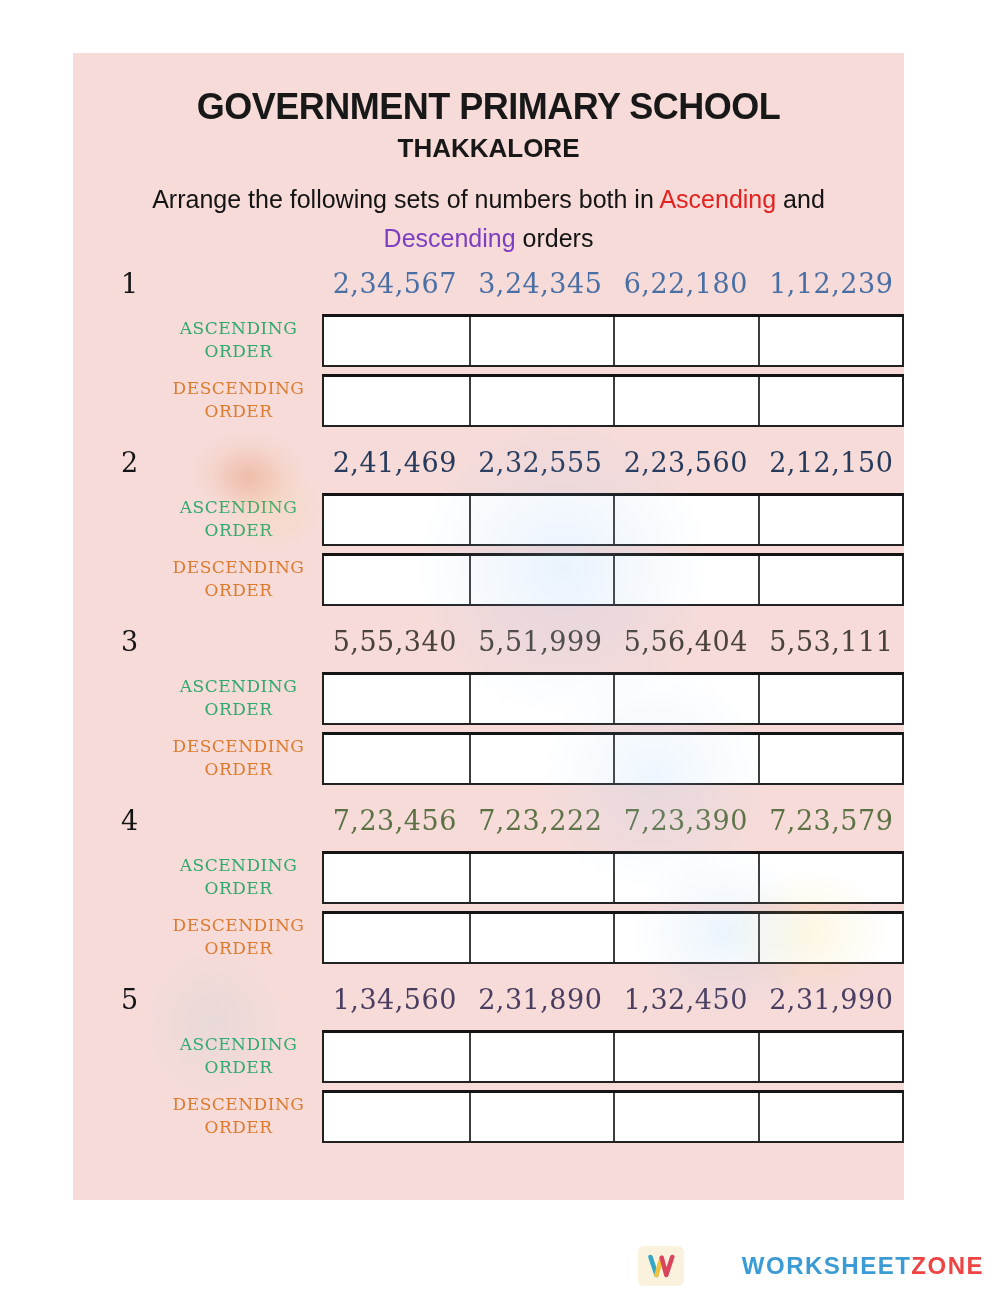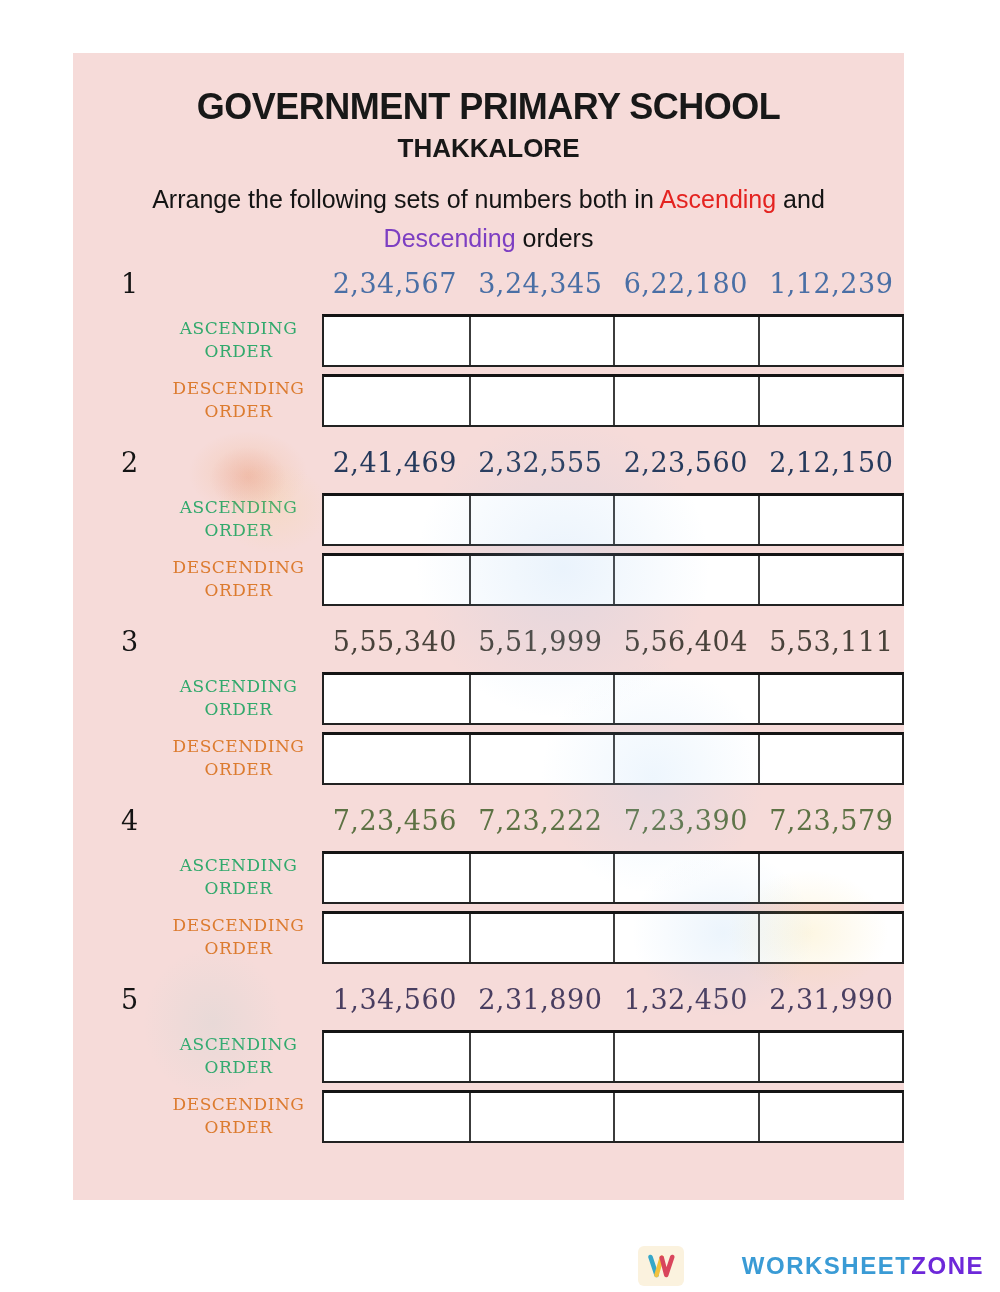--- a/index.html
+++ b/index.html
@@ -126,21 +126,21 @@
     background:#fbf2de;
     border-radius:6px;
     display:flex;align-items:center;justify-content:center;
   }
   .brand{
     font-size:24px;
     font-weight:bold;
     letter-spacing:1.5px;
   }
   .brand .primary{color:#3a9bd5;margin-left:48px;}
-  .brand .secondary{color:#6d28d9;}
+  .brand .secondary{color:#ef4444;}
 </style>
 </head>
 <body>
 
 <div class="page">
 
   <div class="title">GOVERNMENT PRIMARY SCHOOL</div>
   <div class="subtitle">THAKKALORE</div>
 
   <div class="instruction">

